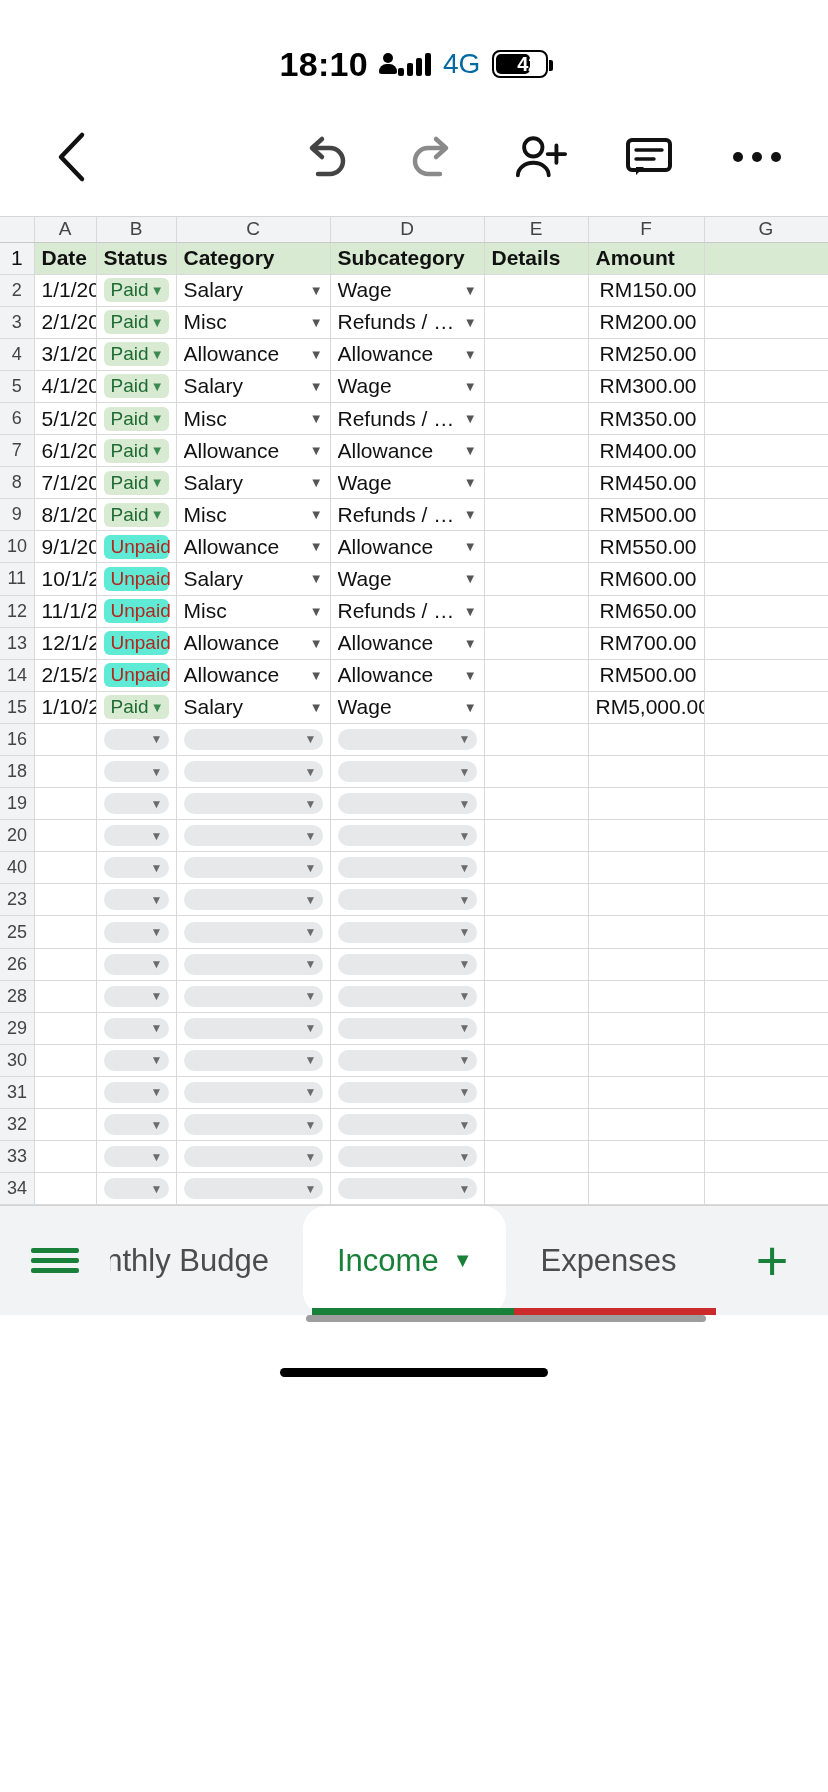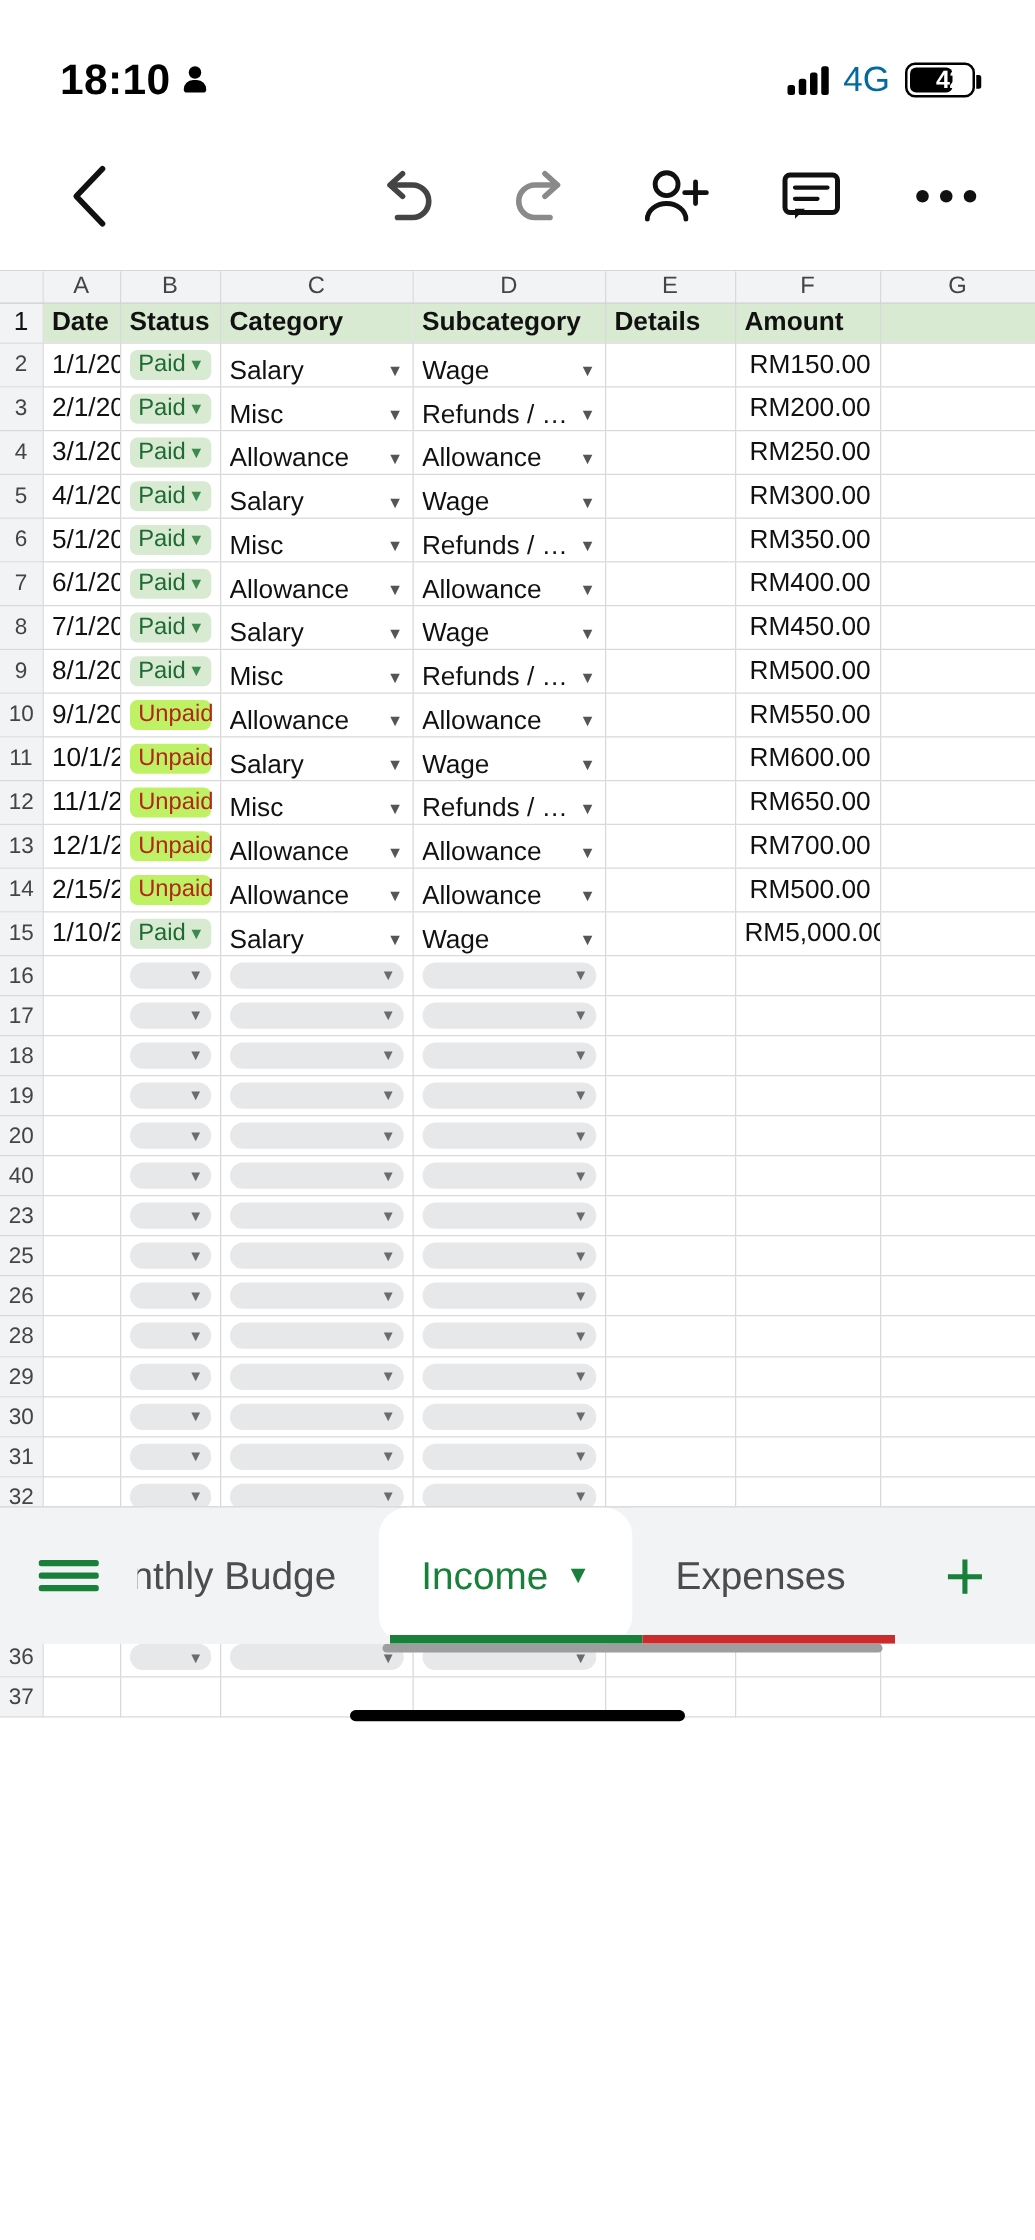--- a/index.html
+++ b/index.html
@@ -8,21 +8,21 @@
     background: #ffffff;
     font-family: "Liberation Sans", sans-serif;
     overflow: hidden;
   }
 
   
   .status-bar {
     height: 98px;
     display: flex;
     align-items: center;
-    justify-content: space-between;
+    justify-content: center;
     padding: 30px 48px 0 48px;
   }
   .status-left {
     display: flex;
     align-items: center;
     gap: 10px;
   }
   .status-time {
     font-size: 34px;
     font-weight: 600;
@@ -203,32 +203,31 @@
   .chip {
     display: flex;
     align-items: center;
     justify-content: space-between;
     border-radius: 6px;
     padding: 1px 5px 1px 7px;
     height: 24px;
     font-size: 19px;
   }
   .chip.paid { background: #d9ead3; color: #1e6b32; }
-  .chip.unpaid { background: #bef264; color: #b3251d; gap: 35px; }
+  .chip.unpaid { background: #5eead4; color: #b3251d; gap: 35px; }
   .chip .caret { font-size: 13px; line-height: 1; }
   .chip.paid .caret { color: #3c8a50; }
   .chip.unpaid .caret { color: #c0453c; }
 
   
   .ddcell {
     display: flex;
     align-items: center;
     justify-content: space-between;
     gap: 4px;
-    margin-top: 10px;
   }
   .ddcell .txt { overflow: hidden; text-overflow: ellipsis; white-space: nowrap; }
   .ddcell .caret { font-size: 13px; color: #555; line-height: 1; flex: 0 0 auto; }
 
   
   .pill {
     display: flex;
     align-items: center;
     justify-content: flex-end;
     background: #e6e8ea;
@@ -799,42 +798,20 @@
           <td>
             <div class="pill">
               <span class="caret">▼</span>
             </div>
           </td>
           <td></td>
           <td></td>
           <td></td>
         </tr>
         <tr>
-          <td class="rownum">17</td>
-          <td></td>
-          <td>
-            <div class="pill">
-              <span class="caret">▼</span>
-            </div>
-          </td>
-          <td>
-            <div class="pill">
-              <span class="caret">▼</span>
-            </div>
-          </td>
-          <td>
-            <div class="pill">
-              <span class="caret">▼</span>
-            </div>
-          </td>
-          <td></td>
-          <td></td>
-          <td></td>
-        </tr>
-        <tr>
           <td class="rownum">18</td>
           <td></td>
           <td>
             <div class="pill">
               <span class="caret">▼</span>
             </div>
           </td>
           <td>
             <div class="pill">
               <span class="caret">▼</span>

